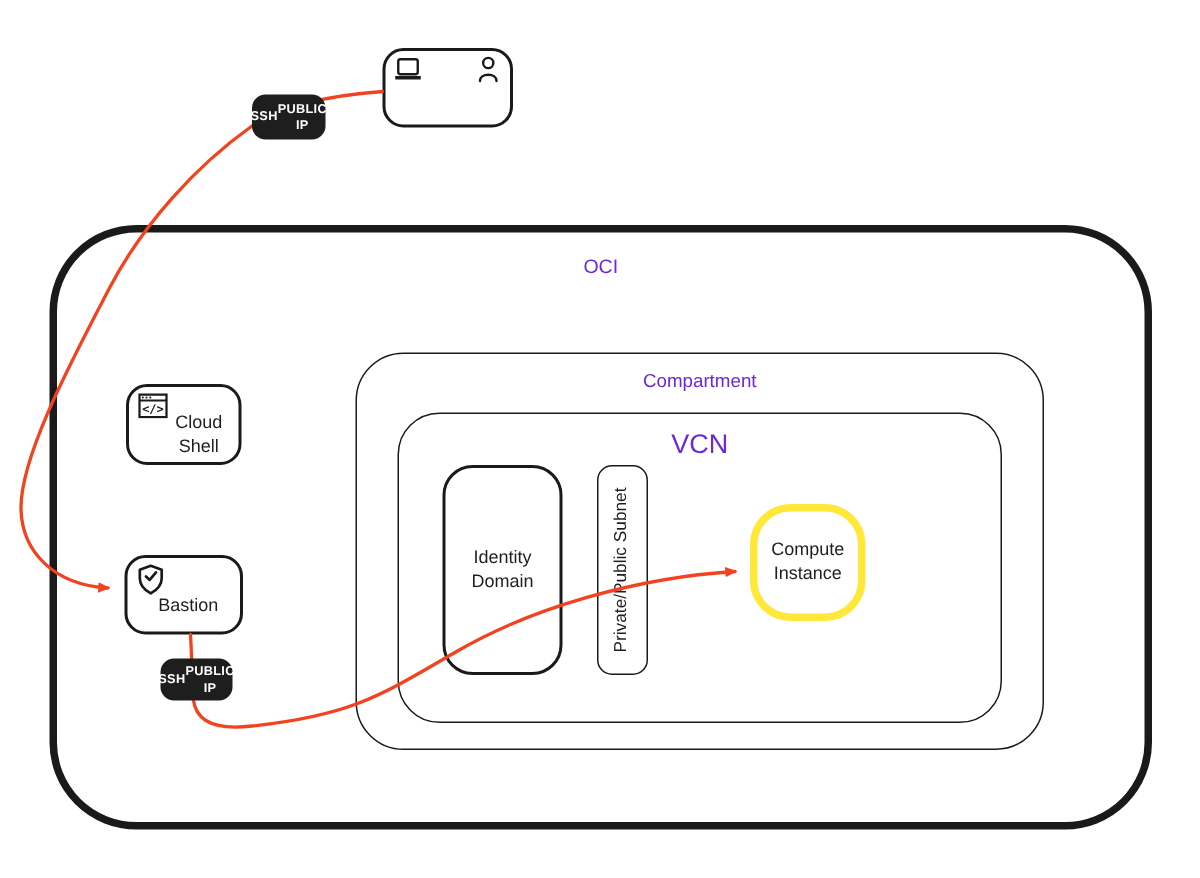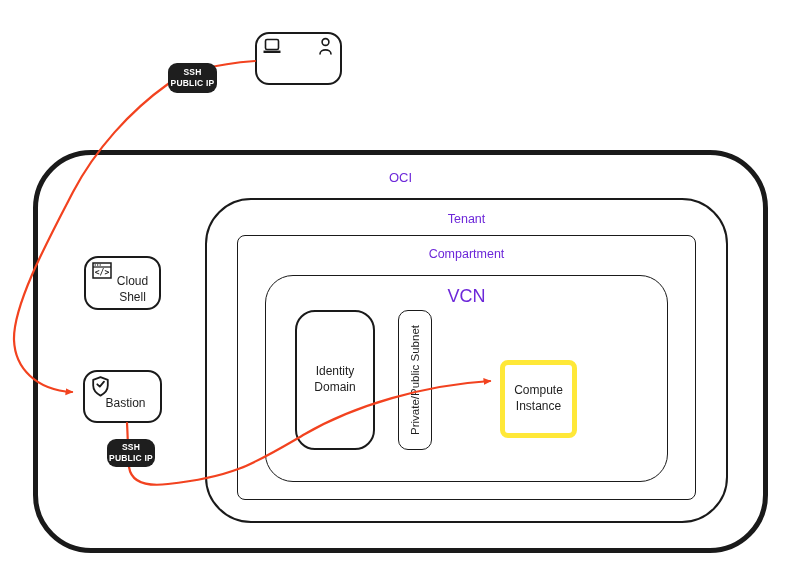--- a/index.html
+++ b/index.html
@@ -7,21 +7,21 @@
     position:relative; width:800px; height:585px; background:#ffffff;
     font-family:"Liberation Sans", sans-serif; color:#1f1f1f; overflow:hidden;
   }
 
   
   .container-box { position:absolute; border-style:solid; border-color:var(--outline,#1a1a1a); background:transparent; z-index:10; box-sizing:border-box; }
   .container-label { position:absolute; left:0; right:0; text-align:center; color:#6d28d9; }
 
   #oci-box         { left:33px;  top:150px; width:735px; height:403px; border-width:5px;   border-radius:58px; }
   #tenant-box      { left:205px; top:198px; width:523px; height:325px; border-width:2.5px; border-radius:46px; }
-  #compartment-box { left:237px; top:235px; width:459px; height:265px; border-width:1.7px; border-radius:8px; }
+  #compartment-box { left:237px; top:235px; width:459px; height:265px; border-width:1.7px; border-radius:32px; }
   #vcn-box         { left:265px; top:275px; width:403px; height:207px; border-width:1.4px; border-radius:28px; }
 
   #oci-box .container-label         { top:15px; font-size:13px; }
   #tenant-box .container-label      { top:12px; font-size:12.5px; }
   #compartment-box .container-label { top:11px; font-size:12.5px; }
   #vcn-box .container-label         { top:10px; font-size:18px; }
 
   
   .node {
     position:absolute; border:2px solid var(--outline,#1a1a1a); border-radius:14px;
@@ -44,28 +44,28 @@
   #identity-domain-node { left:295px; top:310px; width:80px; height:140px; border-radius:20px; }
   #identity-domain-node .node-label { width:60px; }
 
   #subnet-node { left:398px; top:310px; width:34px; height:140px; border-radius:10px; border-width:1.8px; }
   #subnet-node .node-label-vertical {
     position:absolute; left:50%; top:50%;
     transform:translate(-50%,-50%) rotate(-90deg);
     white-space:nowrap; font-size:11.5px;
   }
 
-  #compute-instance-node { left:500px; top:360px; width:77px; height:78px;
-    border:5px solid var(--highlight,#ffe838); border-radius:8px; }
+  #compute-instance-node { left:500px; top:336px; width:77px; height:78px;
+    border:5px solid var(--highlight,#ffe838); border-radius:27px; }
   #compute-instance-node .node-label { width:62px; }
 
   
   .badge {
     position:absolute; z-index:40; background:var(--badge-bg,#1e1e1e); color:#ffffff;
-    border-radius:9px; display:flex; flex-direction:column; align-items:center; justify-content:center;
+    border-radius:9px; display:flex; flex-direction:row; align-items:center; justify-content:center;
     font-size:8.5px; font-weight:bold; letter-spacing:.2px; line-height:1.3; text-align:center;
     box-sizing:border-box;
   }
   #ssh-badge-top    { left:168px; top:63px;  width:49px; height:30px; }
   #ssh-badge-bottom { left:107px; top:439px; width:48px; height:28px; }
 
   
   svg.arrows { position:absolute; left:0; top:0; z-index:30; pointer-events:none; }
   .arrow-path { fill:none; stroke:var(--arrow,#f2421f); stroke-width:2.2; stroke-linecap:round; }
   .arrow-head { fill:var(--arrow,#f2421f); }
@@ -73,23 +73,20 @@
   .icon-svg { display:block; }
   .icon-svg * { vector-effect:non-scaling-stroke; }
 </style>
 </head>
 <body>
 
 <div class="canvas">
 
   <div class="container-box" id="oci-box">
     <span class="container-label">OCI</span>
-  </div>
-  <div class="container-box" id="tenant-box">
-    <span class="container-label">Tenant</span>
   </div>
   <div class="container-box" id="compartment-box">
     <span class="container-label">Compartment</span>
   </div>
   <div class="container-box" id="vcn-box">
     <span class="container-label">VCN</span>
   </div>
 
   <div class="node" id="remote-computer-node">
     <span class="corner-icon">

